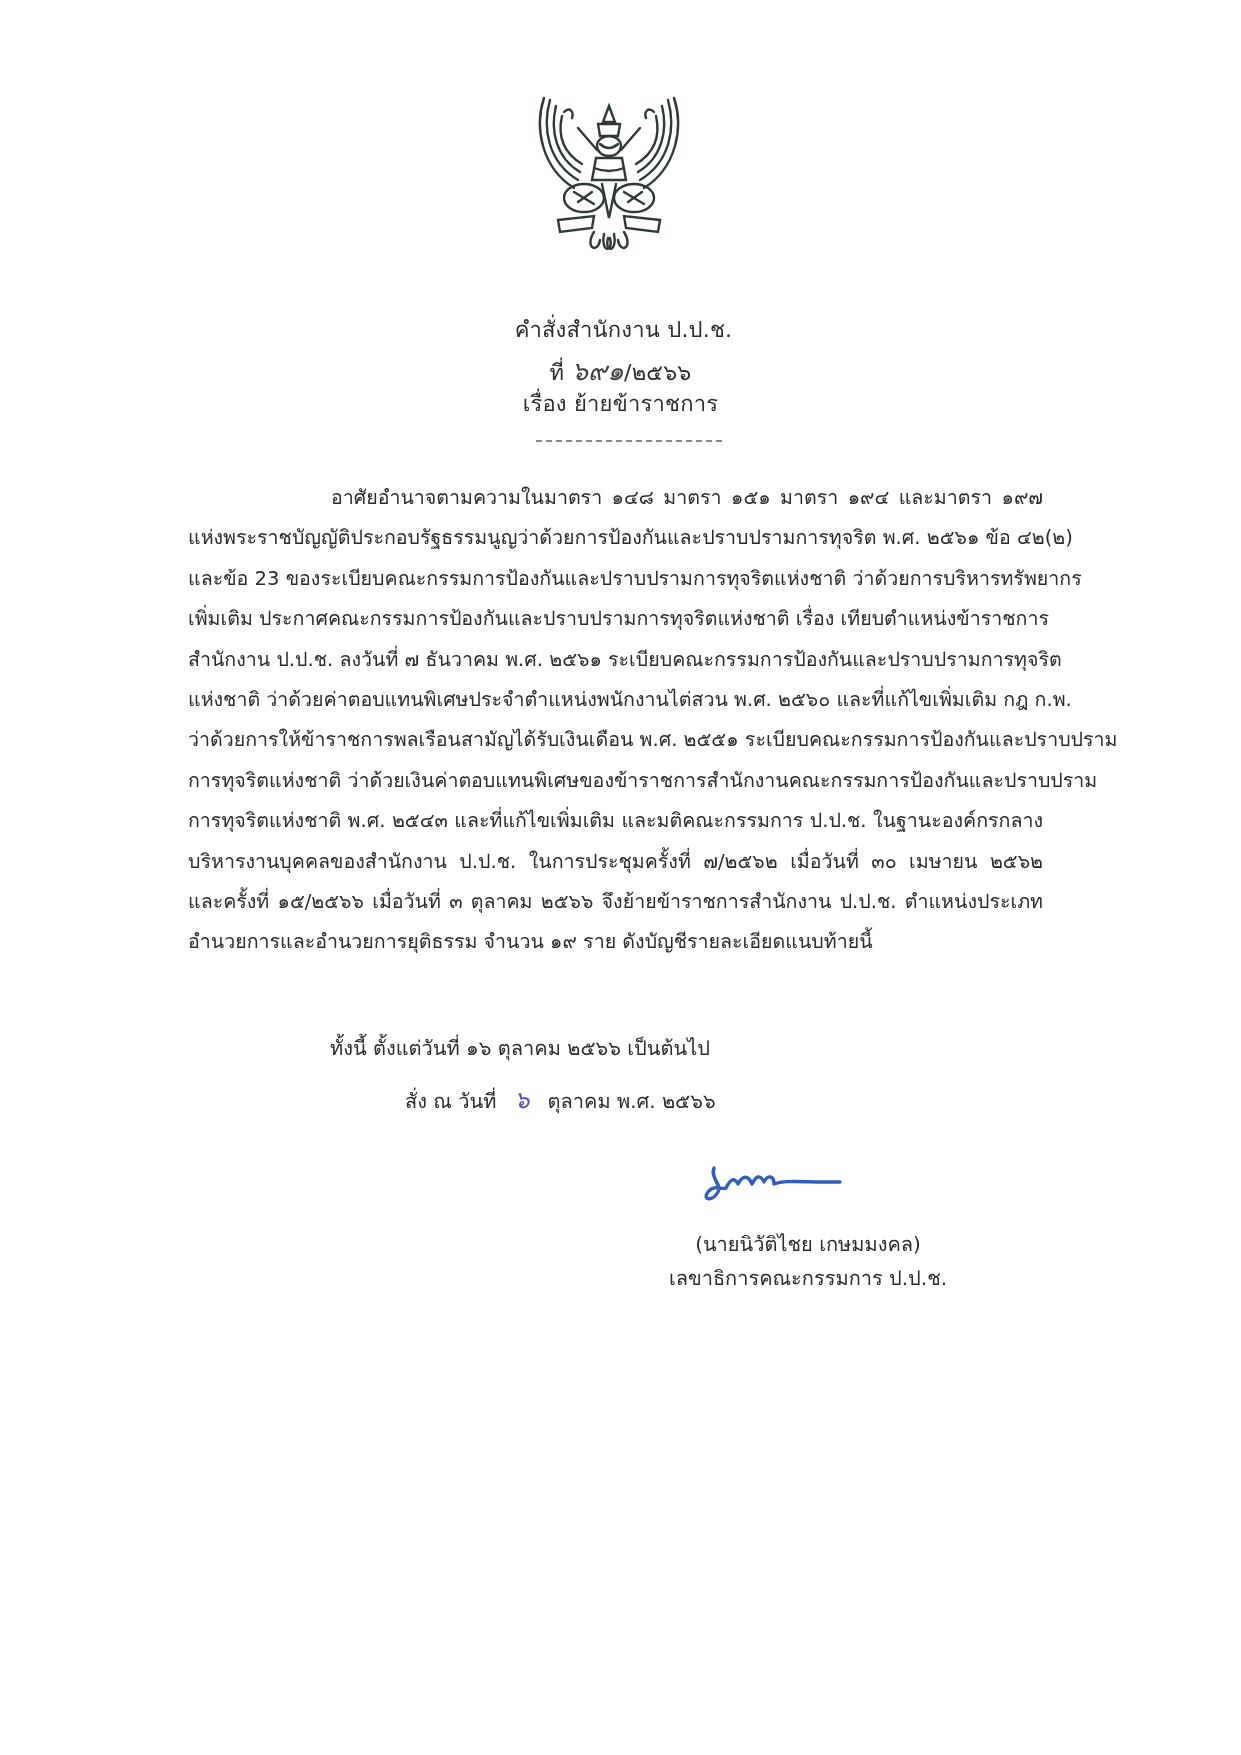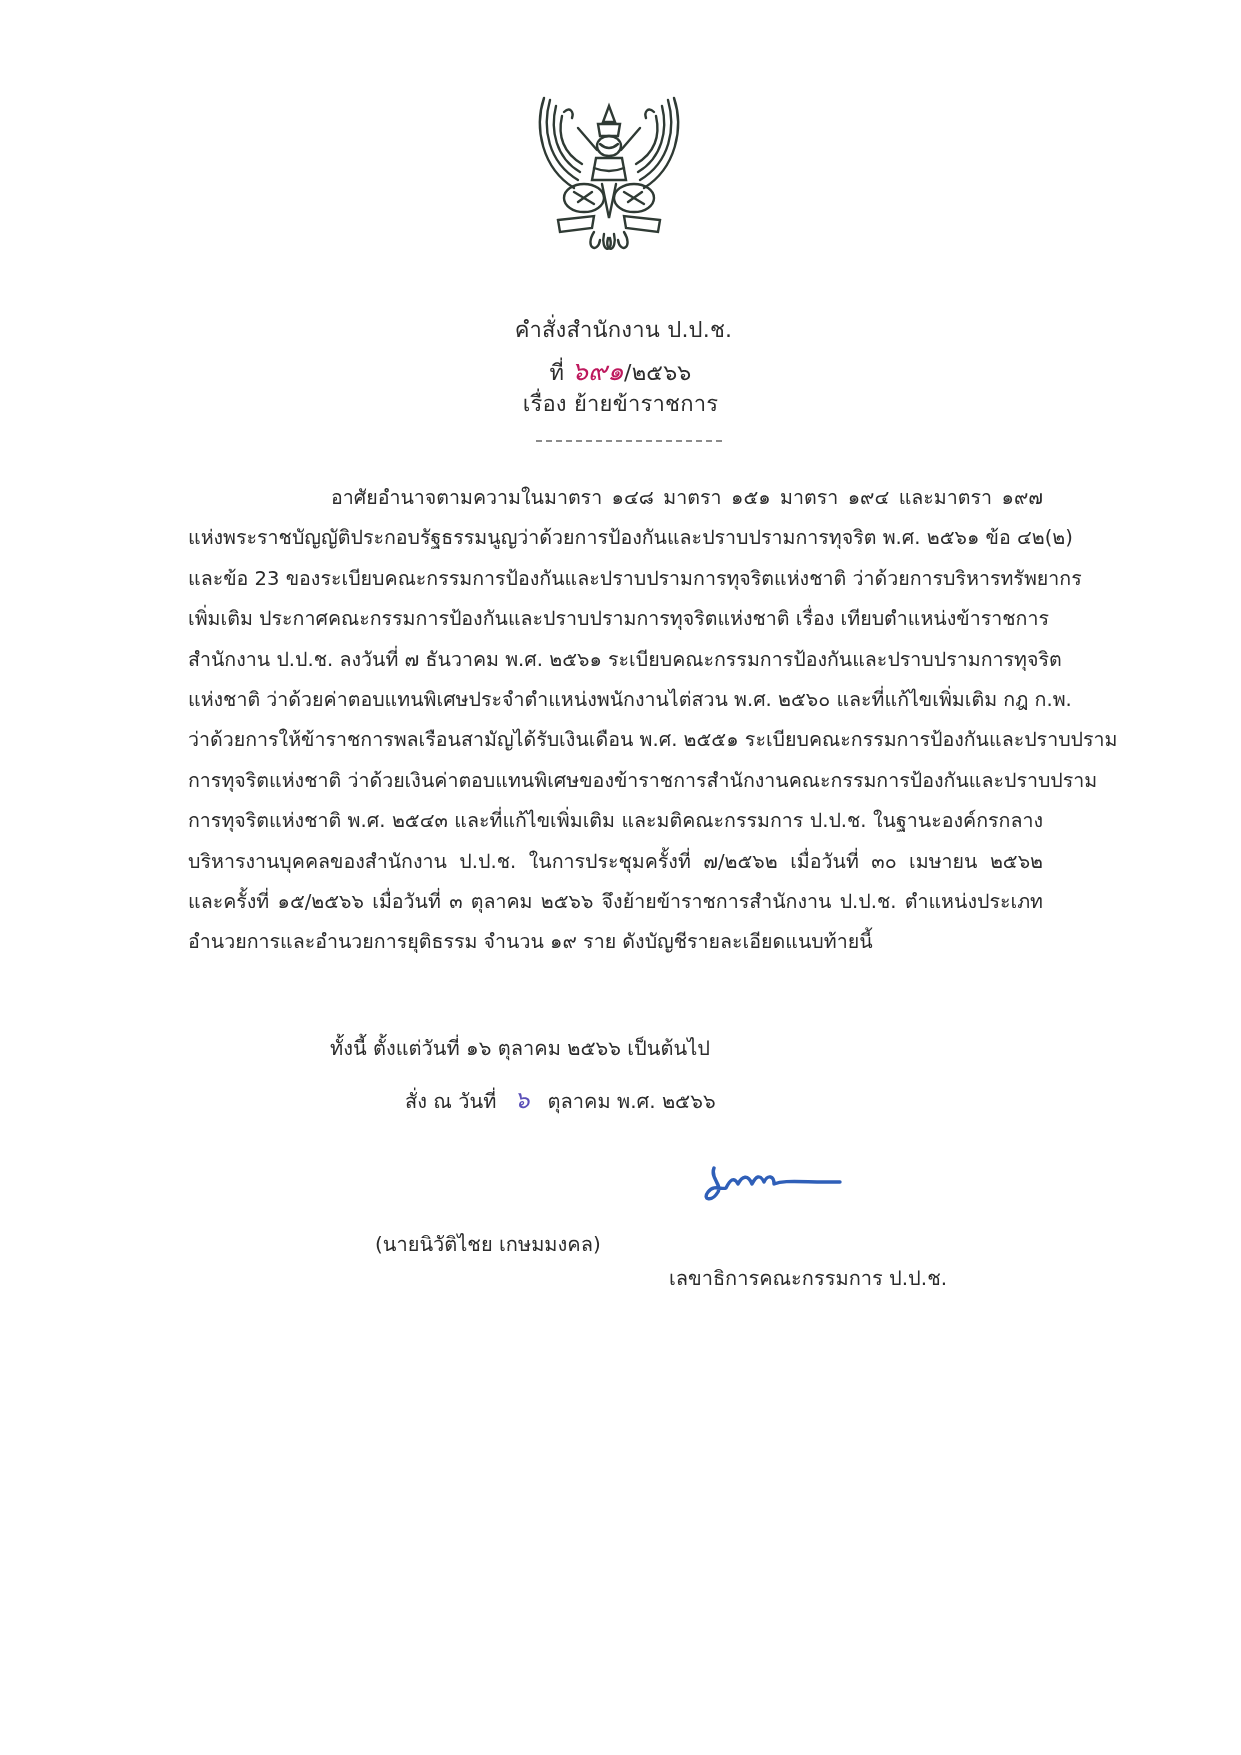--- a/index.html
+++ b/index.html
@@ -7,37 +7,37 @@
          font-family: "DejaVu Sans", "Liberation Sans", sans-serif; color: #2b2b2b; }
   .page { position: absolute; left: 0; top: 0; width: 1241px; height: 1658px; background: #fff; }
 
   .garuda { position: absolute; left: 534px; top: 88px; width: 150px; height: 170px; }
 
   .header-line { position: absolute; left: 0; width: 1241px; text-align: center;
                  font-size: 22px; color: #2c2c2c; letter-spacing: 0.2px; }
   .h-title { top: 312px; left: 3px; }
   .h-number { top: 350px; }
   .h-subject { top: 386px; }
-  .handwritten { color: #be185d; font-style: italic; font-size: 26px; }
+  .handwritten { color: #404040; font-style: italic; font-size: 26px; }
 
   .dashed { position: absolute; left: 536px; top: 440px; width: 186px; border-top: 2px dashed #8a8a8a; }
 
   .body-text { position: absolute; left: 188px; top: 478px; width: 855px;
                font-size: 19.6px; line-height: 40.4px; color: #2b2b2b; }
   .body-text .line { white-space: nowrap; text-align: justify; text-align-last: justify; display: block; height: 40.4px; }
   .body-text .line.first { padding-left: 143px; }
   .body-text .line.last { text-align-last: left; }
 
   .effective { position: absolute; left: 330px; top: 1032px; font-size: 20px; color: #2b2b2b; white-space: nowrap; }
   .ordered { position: absolute; left: 405px; top: 1080px; font-size: 20px; color: #2b2b2b; white-space: nowrap; }
   .ordered .day { color: #5b4fb8; font-style: italic; font-size: 24px; margin: 0 18px; }
 
   .signature { position: absolute; left: 700px; top: 1162px; width: 150px; height: 45px; }
 
-  .signer-name { position: absolute; left: 0; width: 1241px; top: 1228px; padding-left: 375px; box-sizing: border-box;
+  .signer-name { position: absolute; left: 0; width: 1241px; top: 1228px; text-align: center; padding-left: 375px; box-sizing: border-box;
                  font-size: 20px; color: #2b2b2b; }
   .signer-title { position: absolute; left: 0; width: 1241px; top: 1262px; text-align: center; padding-left: 375px; box-sizing: border-box;
                   font-size: 20px; color: #2b2b2b; }
 </style>
 </head>
 <body>
 
 <div class="page">
 
   <svg class="garuda" viewBox="0 0 150 170">

